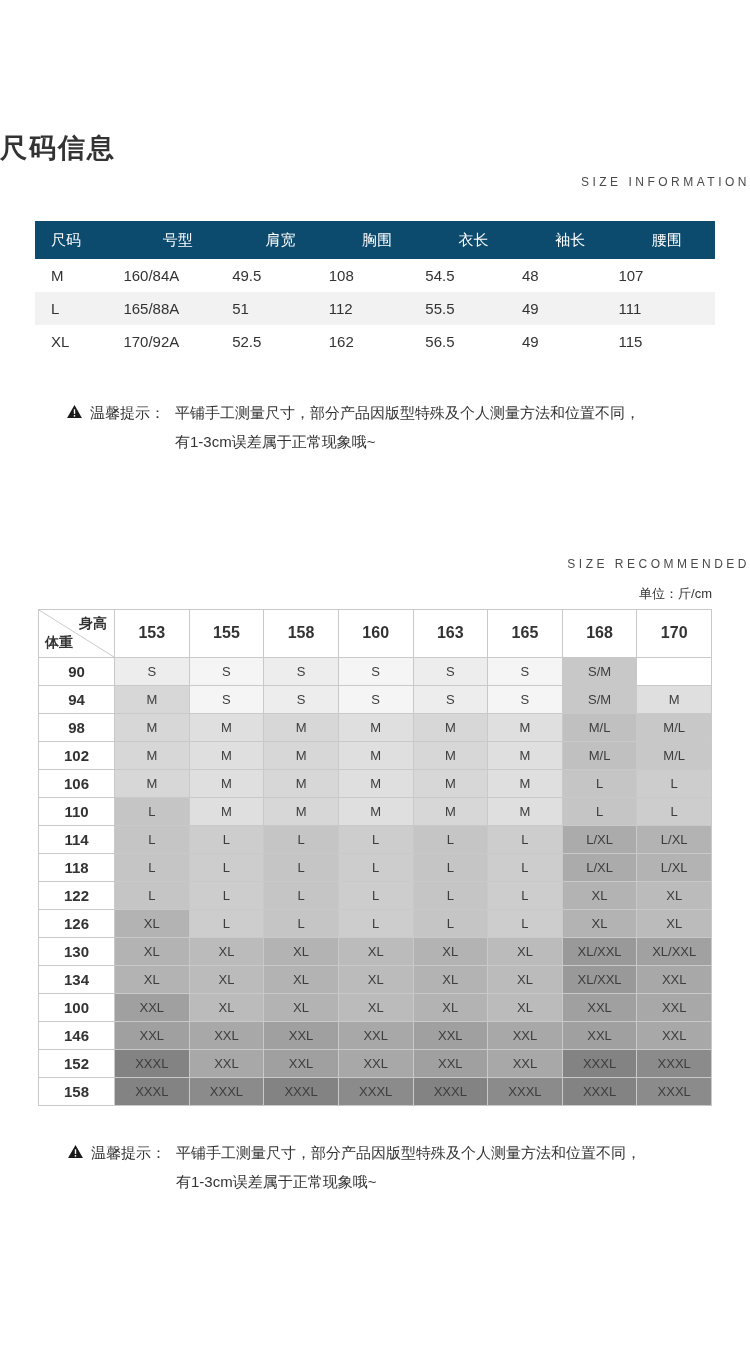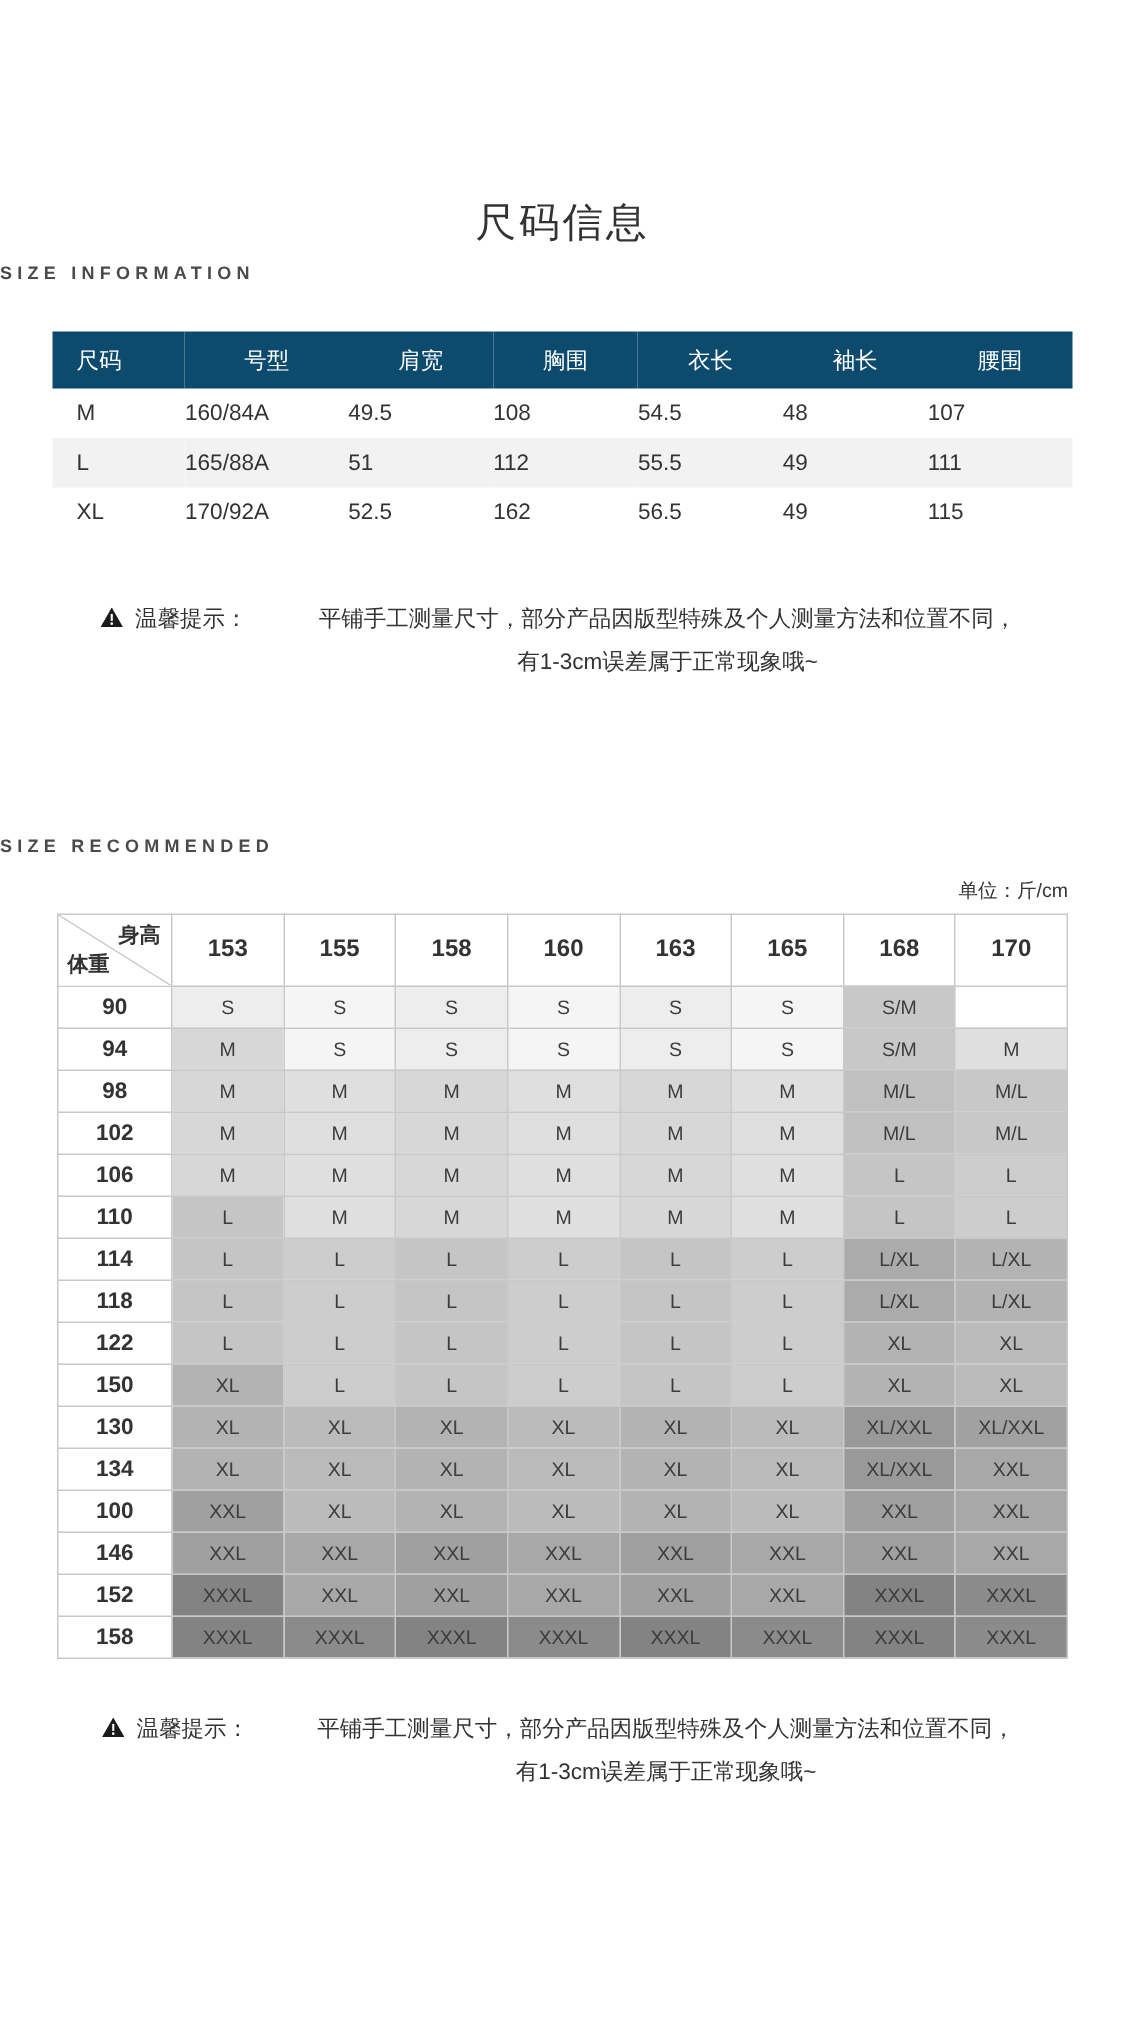--- a/index.html
+++ b/index.html
@@ -4,26 +4,26 @@
 <style>
   * { margin:0; padding:0; box-sizing:border-box; }
   html,body { background:#ffffff; }
   .page {
     width:750px; height:1359px; margin:0 auto; background:#ffffff;
     font-family:"Liberation Sans","DejaVu Sans",sans-serif; color:#333;
     overflow:hidden; position:relative;
   }
   .section1 { padding-top:130px; }
   .sec-title {
-    text-align:center; font-size:27px; font-weight:400; color:#333;
+    font-size:27px; font-weight:700; color:#333;
     letter-spacing:2px;
   }
   .sec-subtitle {
-    text-align:left; font-size:12px; color:#4a4a4a; letter-spacing:3.5px;
-    margin-top:9px; font-weight:700;
+    text-align:right; font-size:12px; color:#4a4a4a; letter-spacing:3.5px;
+    margin-top:9px; font-weight:400;
   }
   
   .info-table {
     width:680px; margin:32px auto 0; border-collapse:collapse; table-layout:fixed;
   }
   .info-table thead th {
     background:#0c4a6e; color:#ffffff; font-weight:400; font-size:15px;
     height:38px; text-align:center;
   }
   .info-table td {
@@ -34,21 +34,21 @@
   }
   .info-table th:nth-child(2), .info-table td:nth-child(2) { width:16%; }
   .info-table tbody tr:nth-child(2) { background:#f2f2f2; }
   
   .note {
     width:680px; margin:40px auto 0; display:flex; align-items:flex-start;
     font-size:15px; color:#333; line-height:1.95; padding-left:32px;
   }
   .warn-icon { flex:0 0 auto; margin-right:8px; margin-top:7px; line-height:0; }
   .note-label { flex:0 0 auto; white-space:nowrap; margin-right:10px; }
-  .note-text { flex:1 1 auto;text-align:center; }
+  .note-text { flex:1 1 auto; }
   
   .section2 { margin-top:100px; }
   .unit-label {
     width:674px; margin:14px auto 6px; text-align:right; font-size:13px; color:#333;
   }
   .rec-table {
     width:674px; margin:0 auto; border-collapse:collapse; table-layout:fixed;
   }
   .rec-table th, .rec-table td { border:1px solid #c9c9c9; text-align:center; }
   .rec-table thead th { height:48px; font-size:16px; font-weight:700; color:#333; background:#fff; }
@@ -248,21 +248,21 @@
             <td style="background: rgb(197, 197, 197);">L</td>
             <td style="background: rgb(205, 205, 205);">L</td>
             <td style="background: rgb(197, 197, 197);">L</td>
             <td style="background: rgb(205, 205, 205);">L</td>
             <td style="background: rgb(197, 197, 197);">L</td>
             <td style="background: rgb(205, 205, 205);">L</td>
             <td style="background: rgb(179, 179, 179);">XL</td>
             <td style="background: rgb(187, 187, 187);">XL</td>
           </tr>
           <tr>
-            <th>150</th>
+            <th>126</th>
             <td style="background: rgb(179, 179, 179);">XL</td>
             <td style="background: rgb(205, 205, 205);">L</td>
             <td style="background: rgb(197, 197, 197);">L</td>
             <td style="background: rgb(205, 205, 205);">L</td>
             <td style="background: rgb(197, 197, 197);">L</td>
             <td style="background: rgb(205, 205, 205);">L</td>
             <td style="background: rgb(179, 179, 179);">XL</td>
             <td style="background: rgb(187, 187, 187);">XL</td>
           </tr>
           <tr>

